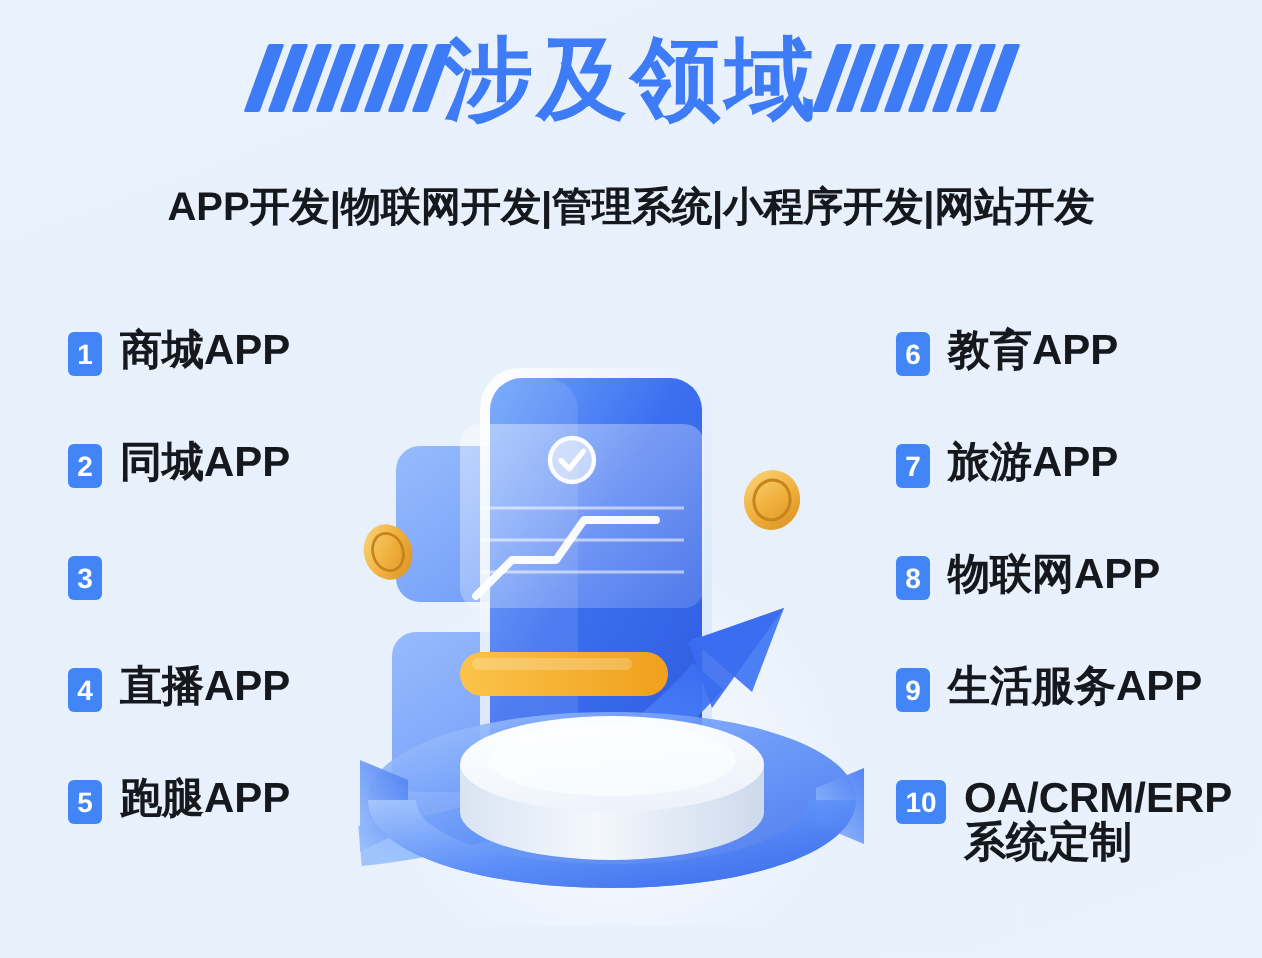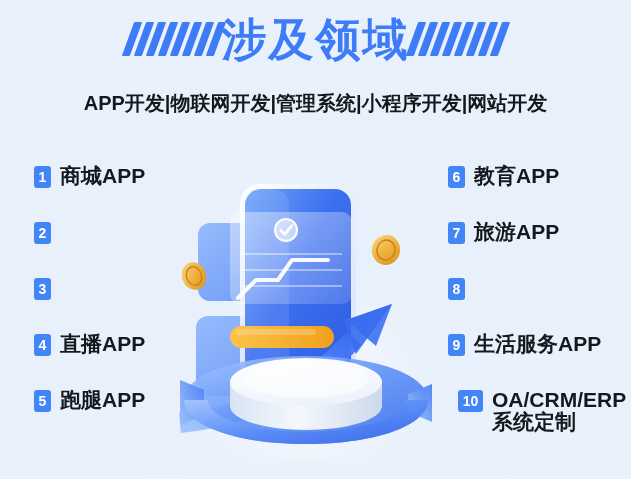--- a/index.html
+++ b/index.html
@@ -85,21 +85,21 @@
     color: #ffffff;
     border-radius: 3px;
     font-size: 14px;
     font-weight: bold;
     line-height: 22px;
     text-align: center;
     padding: 0 3px;
     box-sizing: border-box;
     margin-top: 1px;
   }
-  .badge.wide { min-width: 25px; margin-left: 10px; }
+  .badge.wide { min-width: 25px; }
   .item-label {
     margin-left: 9px;
     font-size: 21px;
     font-weight: bold;
     color: #15181d;
     line-height: 22px;
     white-space: pre-line;
   }
 
   
@@ -146,20 +146,21 @@
     <div class="sub-title">APP开发|物联网开发|管理系统|小程序开发|网站开发</div>
   </div>
 
   <div class="col col-left" id="col-left">
       <div class="list-item">
         <span class="badge">1</span>
         <span class="item-label">商城APP</span>
       </div>
       <div class="list-item">
         <span class="badge">2</span>
+        <span class="item-label">同城APP</span>
       </div>
       <div class="list-item">
         <span class="badge">3</span>
       </div>
       <div class="list-item">
         <span class="badge">4</span>
         <span class="item-label">直播APP</span>
       </div>
       <div class="list-item">
         <span class="badge">5</span>
@@ -171,20 +172,21 @@
       <div class="list-item">
         <span class="badge">6</span>
         <span class="item-label">教育APP</span>
       </div>
       <div class="list-item">
         <span class="badge">7</span>
         <span class="item-label">旅游APP</span>
       </div>
       <div class="list-item">
         <span class="badge">8</span>
+        <span class="item-label">物联网APP</span>
       </div>
       <div class="list-item">
         <span class="badge">9</span>
         <span class="item-label">生活服务APP</span>
       </div>
       <div class="list-item">
         <span class="badge wide">10</span>
         <span class="item-label">OA/CRM/ERP
 系统定制</span>
       </div>

